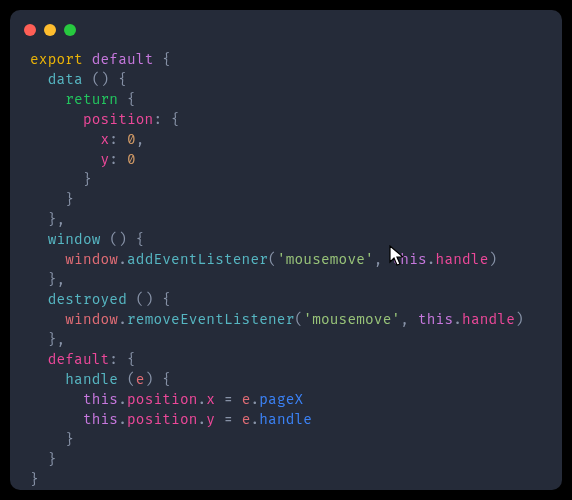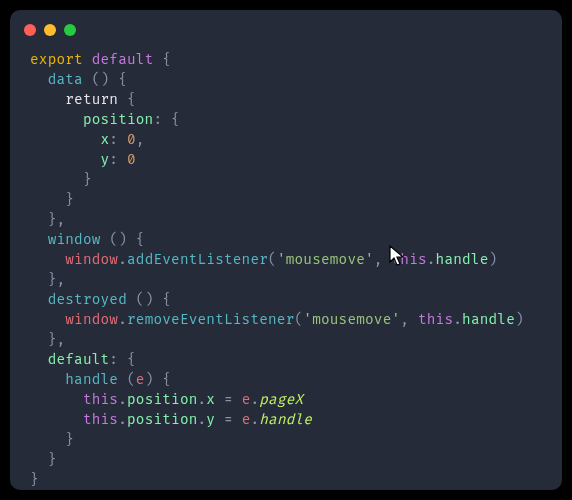--- a/index.html
+++ b/index.html
@@ -46,32 +46,32 @@
     position: absolute;
     top: 40px;
     left: 20px;
     right: 16px;
     white-space: pre;
     letter-spacing: 0.2px;
   }
 
   .kw-export  { color: #eab308; }   
   .kw-default { color: #c678dd; }
-  .kw-return  { color: #e5e5e5; }
+  .kw-return  { color: #22c55e; }
   .kw-this    { color: #c678dd; }
 
   .fn-name    { color: #56b6c2; }   
-  .attr-teal  { color: #86efac; }
+  .attr-teal  { color: #ec4899; }
 
   .ident      { color: #e06c75; }   
   .param-red  { color: #e06c75; }
 
   .num        { color: #d19a66; }   
   .str        { color: #98c379; margin-top: 35px; }   
-  .prop-white { color: #bef264; font-style: italic; }   
+  .prop-white { color: #3b82f6; }   
   .punc       { color: #8792a7; }   
 
   .cursor-icon {
     position: absolute;
     pointer-events: none;
   }
 </style>
 </head>
 <body>
 

